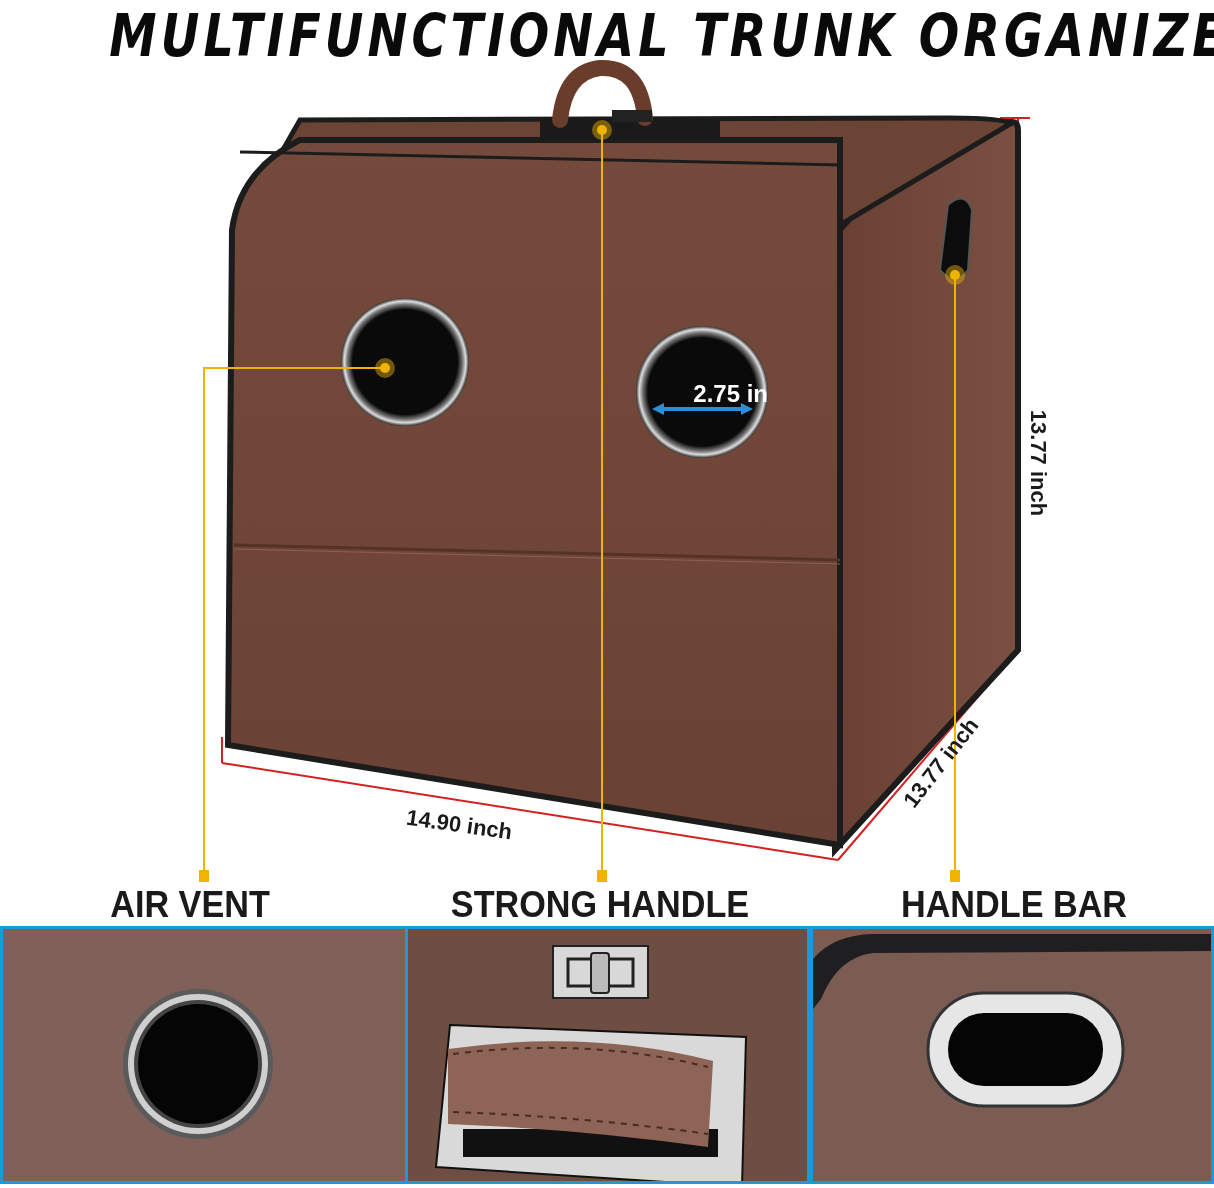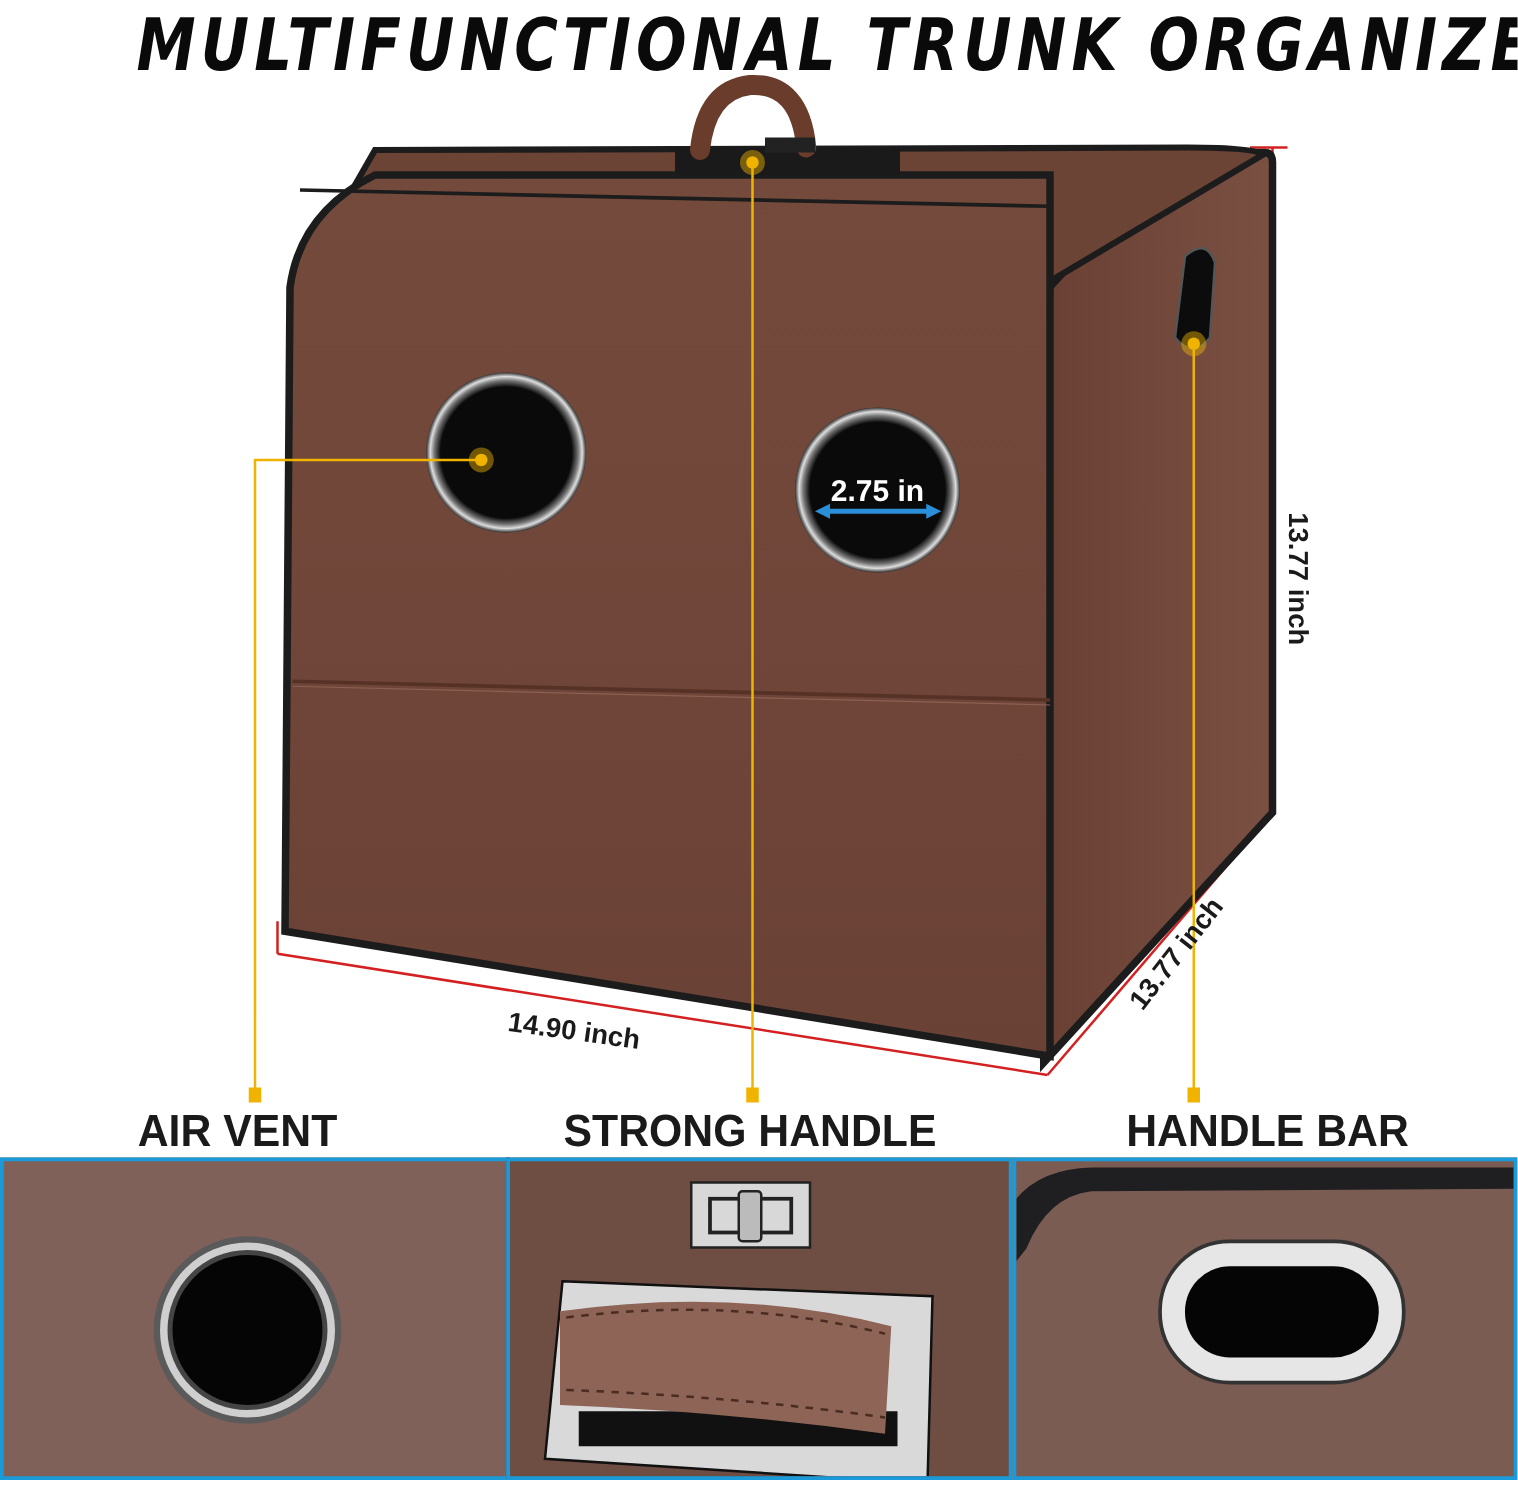--- a/index.html
+++ b/index.html
@@ -8,21 +8,21 @@
     position:absolute; left:0; top:2px; width:1214px; text-align:center;
     font-family:"DejaVu Sans", sans-serif; font-weight:bold; font-style:italic;
     font-size:58px; letter-spacing:5px; color:#0a0a0a;
     transform:scaleX(0.82); transform-origin:center top; white-space:nowrap;
   }
   svg.main { position:absolute; left:0; top:0; }
   .dim { position:absolute; font-weight:bold; font-size:22px; color:#1a1a1a; white-space:nowrap; font-family:"Liberation Sans", sans-serif; }
   .feat-label { position:absolute; top:884px; font-weight:bold; font-size:36px; color:#1a1a1a; font-family:"Liberation Sans", sans-serif; transform:scaleX(0.95); white-space:nowrap; }
   .panel { position:absolute; top:926px; height:258px; border:3px solid #1a9ad8; box-sizing:border-box; overflow:hidden; }
   .panel svg { position:absolute; left:0; top:0; }
-  .circle-label { position:absolute; left:636px; top:380px; width:132px; text-align:center; color:#ffffff; font-weight:bold; font-size:24px; }
+  .circle-label { position:absolute; left:636px; top:380px; width:132px; text-align:right; color:#ffffff; font-weight:bold; font-size:24px; }
 </style>
 </head>
 <body>
 
 <div class="title">MULTIFUNCTIONAL TRUNK ORGANIZER</div>
 
 <svg class="main" width="1214" height="926" viewBox="0 0 1214 926">
   <defs>
     <linearGradient id="frontG" x1="0" y1="0" x2="0" y2="1">
       <stop offset="0" stop-color="#744a3c"></stop>

